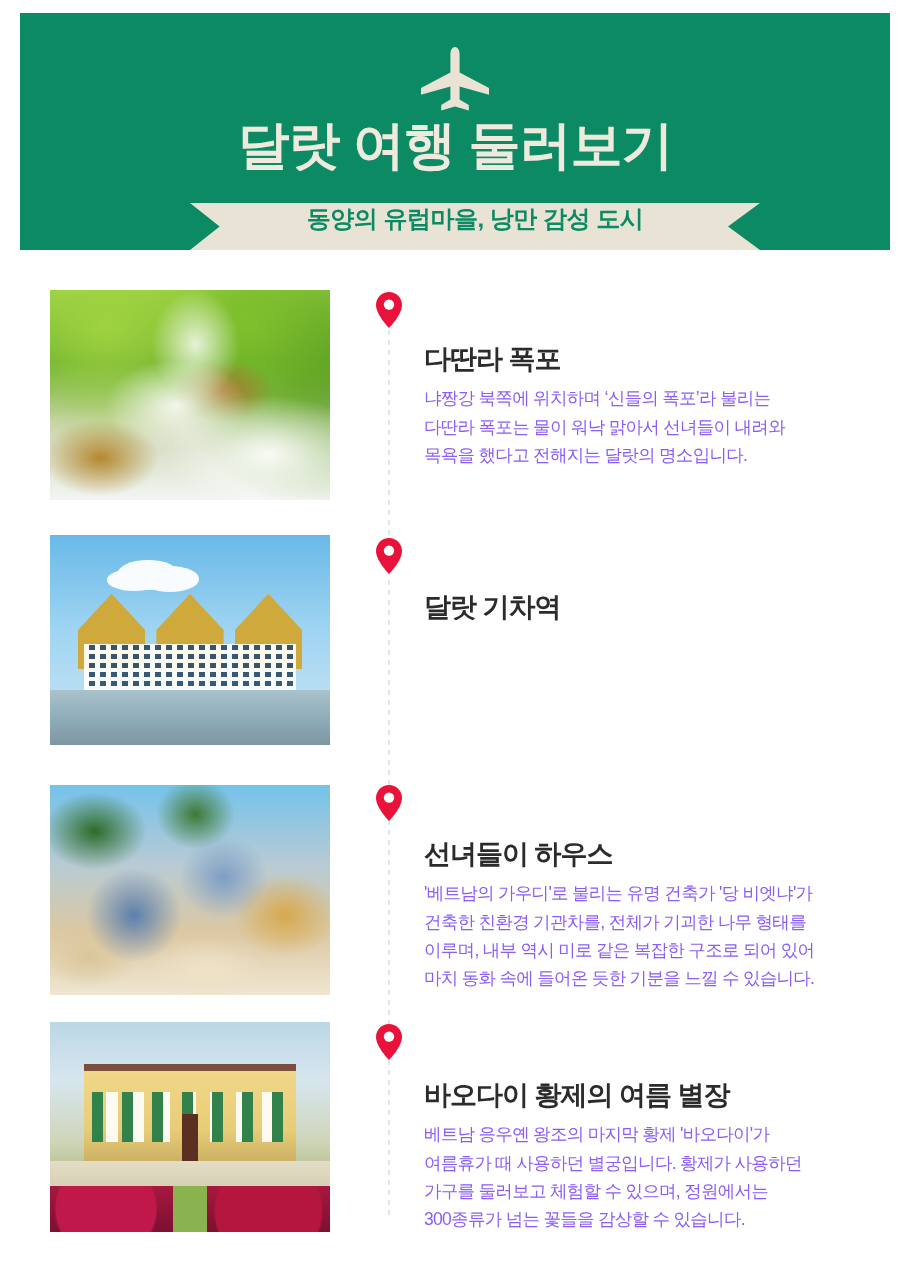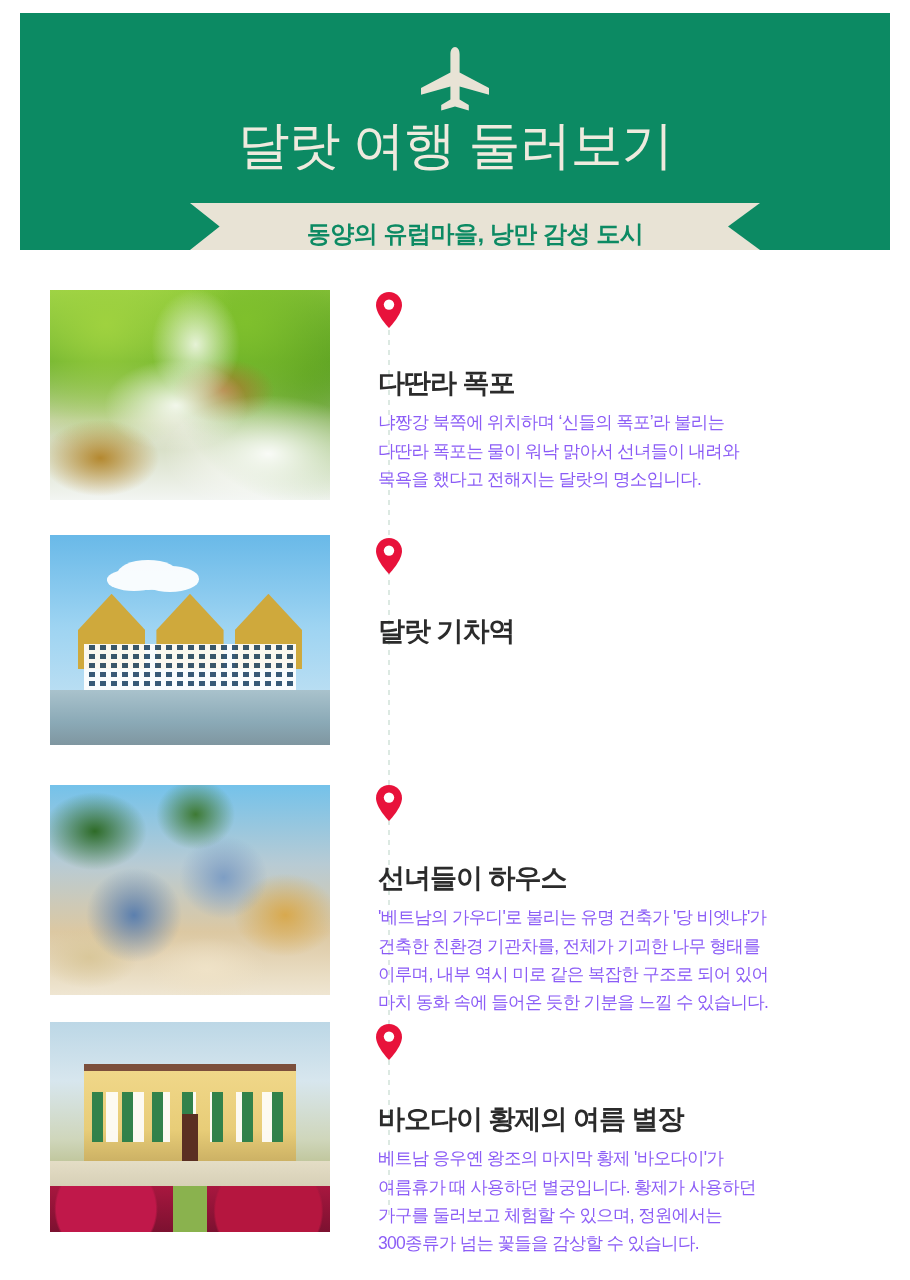--- a/index.html
+++ b/index.html
@@ -34,35 +34,35 @@
     width:72px; height:66px;
   }
   .plane-icon svg { display:block; width:100%; height:100%; }
 
   .header-title {
     position:absolute;
     left:0; right:0; top:104px;
     text-align:center;
     color:#efeade;
     font-size:52px;
-    font-weight:normal;
+    font-weight:bold;
     letter-spacing:-1px;
     line-height:1.08;
     white-space:nowrap;
   }
 
   
   .ribbon {
     position:absolute;
     left:170px; top:190px;
     width:570px; height:47px;
     background:#e8e3d5;
     -webkit-clip-path:polygon(0 0, 100% 0, 100% 100%, 0 100%, 5.2% 50%);
     clip-path:polygon(0 0, 100% 0, 100% 100%, 0 100%, 5.2% 50%);
-    display:flex; align-items:flex-end; justify-content:center;
+    display:flex; align-items:flex-start; justify-content:center;
   }
   .ribbon-right-notch {
     position:absolute;
     right:0; top:0;
     width:32px; height:47px;
     background:#0c8a63;
     -webkit-clip-path:polygon(100% 0, 100% 100%, 0 50%);
     clip-path:polygon(100% 0, 100% 100%, 0 50%);
   }
   .ribbon-text {
@@ -102,23 +102,22 @@
   .entry-thumb .art { position:absolute; inset:0; }
 
   .pin {
     position:absolute;
     width:26px; height:36px;
   }
   .pin svg { display:block; width:100%; height:100%; }
 
   .entry-body {
     position:absolute;
-    left:378px;
+    left:424px;
     width:460px;
-    margin-top:24px;
   }
 
   .entry-title {
     color:#2b2b2b;
     font-size:27px;
     font-weight:bold;
     letter-spacing:-1px;
     line-height:1.2;
     margin-bottom:9px;
     white-space:nowrap;

